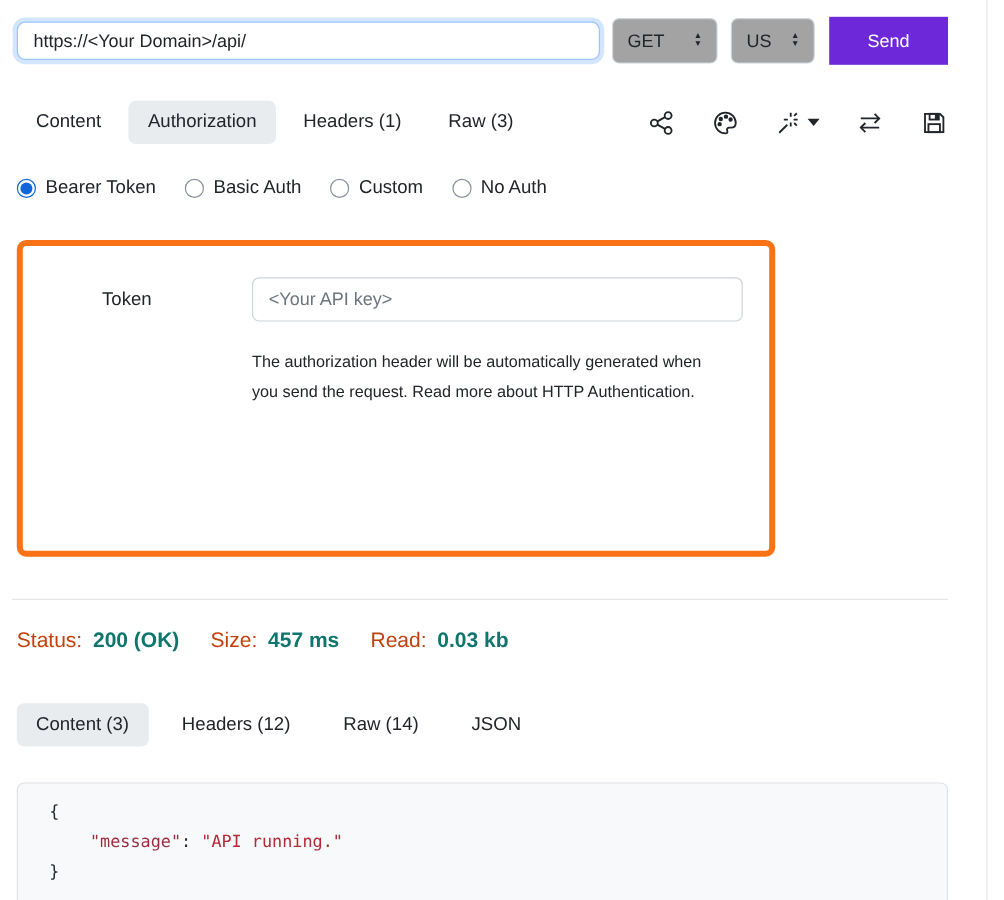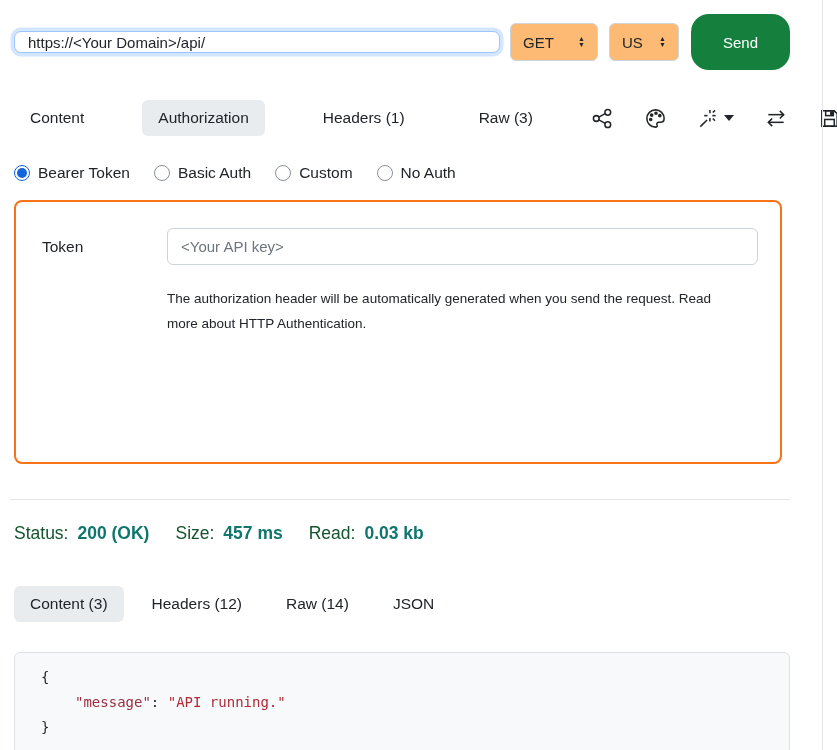--- a/index.html
+++ b/index.html
@@ -4,72 +4,72 @@
 <style>
   * { margin: 0; padding: 0; box-sizing: border-box; }
   html, body { width: 837px; height: 750px; overflow: hidden; background: #fff;
     font-family: "Liberation Sans", sans-serif; color: #212529; }
   .page { position: relative; width: 837px; height: 750px; }
   .edge-line { position: absolute; left: 822px; top: 0; width: 1px; height: 750px;
     background: #e4e4e4; }
 
   
   .url-row { display: flex; align-items: center; padding: 14px 0 0 14px; }
-  .url-input { width: 486px; height: 22px; border: 1px solid #9ec5fe; border-radius: 7px;
+  .url-input { width: 486px; height: 32px; border: 1px solid #9ec5fe; border-radius: 7px;
     box-shadow: 0 0 0 3.5px rgba(13,110,253,.18); padding: 0 13px; font-size: 15px;
     color: #212529; outline: none; font-family: "Liberation Sans", sans-serif; }
-  .select-box { height: 38px; border: 1px solid #ced4da; border-radius: 6px; background: #fdba74;
+  .select-box { height: 38px; border: 1px solid #ced4da; border-radius: 6px; background: #a3a3a3;
     display: flex; align-items: center; justify-content: space-between; padding: 0 12px;
     font-size: 15px; cursor: pointer; }
   .select-get { width: 88px; margin-left: 10px; }
   .select-region { width: 70px; margin-left: 11px; }
   .updown { display: flex; flex-direction: column; font-size: 7px; line-height: 6px;
     color: #212529; letter-spacing: 0; }
-  .send-btn { width: 99px; height: 56px; margin-left: 12px; background: #15803d;
-    border: none; border-radius: 18px; color: #fff; font-size: 15px; cursor: pointer;
+  .send-btn { width: 99px; height: 40px; margin-left: 12px; background: #6d28d9;
+    border: none; border-radius: 0; color: #fff; font-size: 15px; cursor: pointer;
     font-family: "Liberation Sans", sans-serif; }
 
   
-  .tabs-row { display: flex; align-items: center; margin: 30px 0 0 14px; width: 776px; gap: 35px; }
+  .tabs-row { display: flex; align-items: center; margin: 30px 0 0 14px; width: 776px; }
   .tab { padding: 9px 16px; font-size: 15.5px; border-radius: 6px; cursor: pointer;
     margin-right: 7px; white-space: nowrap; }
   .tab.active { background: #e9ecef; }
   .toolbar { margin-left: auto; display: flex; align-items: center; gap: 30px; }
   .tool { display: flex; align-items: center; cursor: pointer; }
   .tool svg { display: block; }
   .caret-down { width: 0; height: 0; border-left: 5px solid transparent;
     border-right: 5px solid transparent; border-top: 6px solid #212529; margin-left: 4px; }
 
   
   .auth-row { display: flex; align-items: center; margin: 28px 0 0 14px; gap: 24px; }
   .radio-item { display: flex; align-items: center; gap: 8px; font-size: 15.5px; cursor: pointer; }
   .radio { width: 16px; height: 16px; border-radius: 50%; border: 1px solid #8a9197;
     background: #fff; display: flex; align-items: center; justify-content: center; }
   .radio.checked { border-color: #1266d9; }
   .radio.checked .dot { width: 10px; height: 10px; border-radius: 50%; background: #1266d9; }
 
   
-  .auth-panel { position: absolute; left: 14px; top: 200px; width: 768px; height: 264px;
-    border: 2px solid #f97316; border-radius: 8px; background: #fff; }
+  .auth-panel { position: absolute; left: 14px; top: 200px; width: 632px; height: 264px;
+    border: 5px solid #f97316; border-radius: 8px; background: #fff; padding-left: 40px; }
   .token-row { display: flex; align-items: center; padding: 26px 22px 0 26px; }
   .token-label { width: 125px; font-size: 15.5px; color: #212529; }
   .token-input { flex: 1; height: 37px; border: 1px solid #ced4da; border-radius: 6px;
     padding: 0 13px; font-size: 15px; outline: none; color: #212529;
     font-family: "Liberation Sans", sans-serif; }
   .token-input::placeholder { color: #6c757d; opacity: 1; }
   .help-text { margin: 21px 40px 0 151px; font-size: 13.5px; line-height: 25px; color: #212529; }
 
   
   .divider { position: absolute; left: 10px; top: 499px; width: 780px; height: 1px;
     background: #e3e6e8; }
 
   
   .status-row { position: absolute; left: 14px; top: 523px; display: flex;
     align-items: baseline; font-size: 17.5px; }
-  .status-label { color: #14532d; margin-right: 9px; }
+  .status-label { color: #c2410c; margin-right: 9px; }
   .status-value { color: #0f766e; font-weight: 700; }
   .status-gap { width: 26px; }
 
   
   .resp-tabs { position: absolute; left: 14px; top: 586px; display: flex; align-items: center; }
   .resp-tabs .tab { margin-right: 12px; }
 
   
   .code-block { position: absolute; left: 14px; top: 652px; width: 776px; height: 120px;
     background: #f8f9fa; border: 1px solid #dee2e6; border-radius: 6px;

